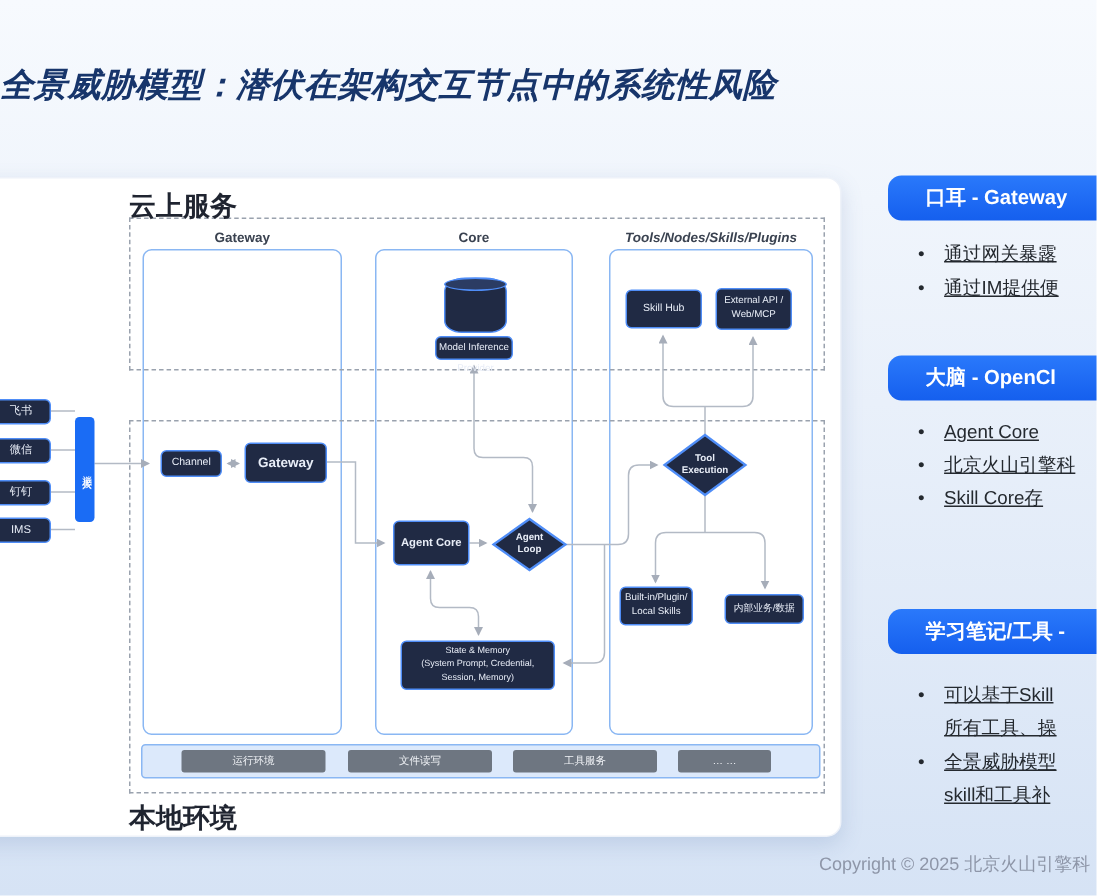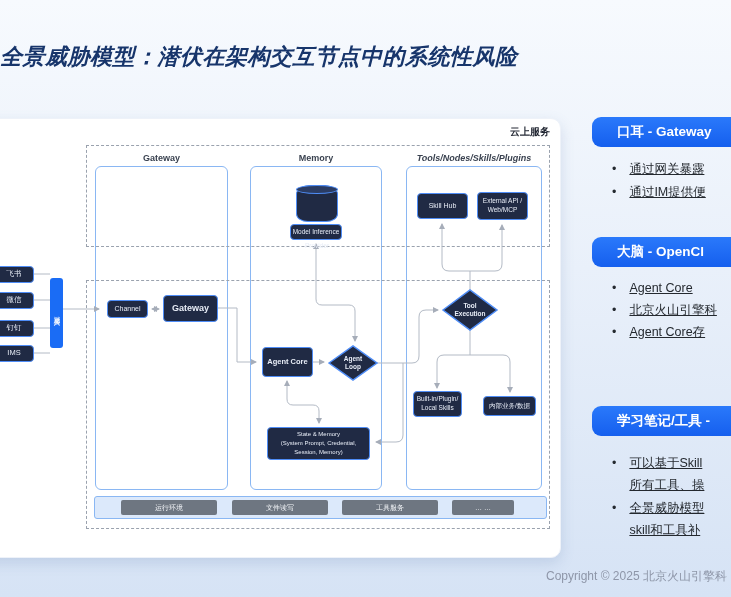--- a/index.html
+++ b/index.html
@@ -6,21 +6,21 @@
   body{width:731px;height:597px;overflow:hidden;position:relative;
        font-family:"Liberation Sans","DejaVu Sans",sans-serif;}
   .stage{position:absolute;inset:0;width:731px;height:597px;overflow:hidden;
          background:linear-gradient(180deg,#f7fafe 0%,#e9f0fa 45%,#d6e3f5 100%);}
   .abs{position:absolute;box-sizing:border-box;}
   .title{left:0;top:42px;width:724px;font-size:22px;font-weight:bold;color:#17356b;
          letter-spacing:.5px;white-space:nowrap;font-style:italic;}
   .card{left:-26px;top:118px;width:587px;height:440px;background:#fff;border-radius:10px;
         box-shadow:0 5px 14px rgba(90,120,170,.20);border:1px solid #eef2f9;}
   .dashed{border:1px dashed #9aa2ae;background:transparent;}
-  .region-label{font-size:10px;font-weight:bold;color:#1f2430;text-align:right;}
+  .region-label{font-size:18px;font-weight:bold;color:#1f2430;text-align:left;}
   .colbox{border:1.5px solid #8ab7f3;border-radius:6px;background:transparent;}
   .colhead{font-size:9px;font-weight:bold;color:#3a4250;text-align:center;white-space:nowrap;}
   .node{background:#202a44;border:1px solid #4f8df7;border-radius:4px;color:#e8edf7;
         display:flex;align-items:center;justify-content:center;text-align:center;
         white-space:pre-line;line-height:1.35;}
   .gray{background:#6e7681;border:none;border-radius:2px;color:#f2f4f8;}
   .bar-bg{background:#dce9fb;border:1px solid #8ab7f3;border-radius:3px;}
   .vbar{background:#1a6cf5;border-radius:3px;color:#fff;writing-mode:vertical-rl;
         text-orientation:upright;font-size:6.5px;display:flex;align-items:center;
         justify-content:center;letter-spacing:1px;}
@@ -52,23 +52,24 @@
   <div class="abs card"></div>
 
   <div class="abs colbox" style="left:95px;top:166px;width:133px;height:324px;"></div>
   <div class="abs colbox" style="left:250px;top:166px;width:132px;height:324px;"></div>
   <div class="abs colbox" style="left:406px;top:166px;width:136px;height:324px;"></div>
 
   <div class="abs dashed" style="left:86px;top:145px;width:464px;height:102px;"></div>
   <div class="abs dashed" style="left:86px;top:280px;width:464px;height:249px;"></div>
 
   <div class="abs region-label" style="left:86px;top:125px;width:464px;">云上服务</div>
+  <div class="abs region-label" style="left:86px;top:533px;width:464px;">本地环境</div>
 
   <div class="abs colhead" style="left:95px;top:153px;width:133px;">Gateway</div>
-  <div class="abs colhead" style="left:250px;top:153px;width:132px;">Memory</div>
+  <div class="abs colhead" style="left:250px;top:153px;width:132px;">Core</div>
   <div class="abs colhead" style="left:406px;top:153px;width:136px;font-style:italic;">Tools/Nodes/Skills/Plugins</div>
 
   <svg class="connectors" width="731" height="597" viewBox="0 0 731 597">
     <defs>
       <marker id="arr" markerWidth="8" markerHeight="8" refX="5" refY="3" orient="auto-start-reverse" markerUnits="userSpaceOnUse">
         <path d="M0,0 L6,3 L0,6 z" fill="#a6adb9"></path>
       </marker>
     </defs>
     <g stroke="#b3bac5" stroke-width="1" fill="none">
       <path d="M34,274 H50"></path>
@@ -141,21 +142,21 @@
     </div>
 
   <div class="abs pill" style="top:237px;">大脑 - OpenCl</div>
   <div class="abs brow" style="top:277px;">
       <span class="btxt">Agent Core</span>
     </div>
   <div class="abs brow" style="top:299px;">
       <span class="btxt">北京火山引擎科</span>
     </div>
   <div class="abs brow" style="top:321px;">
-      <span class="btxt">Agent Core存</span>
+      <span class="btxt">Skill Core存</span>
     </div>
 
   <div class="abs pill" style="top:406px;">学习笔记/工具 -</div>
   <div class="abs brow" style="top:452px;">
       <span class="btxt">可以基于Skill
 所有工具、操</span>
     </div>
   <div class="abs brow" style="top:497px;">
       <span class="btxt">全景威胁模型
 skill和工具补</span>

